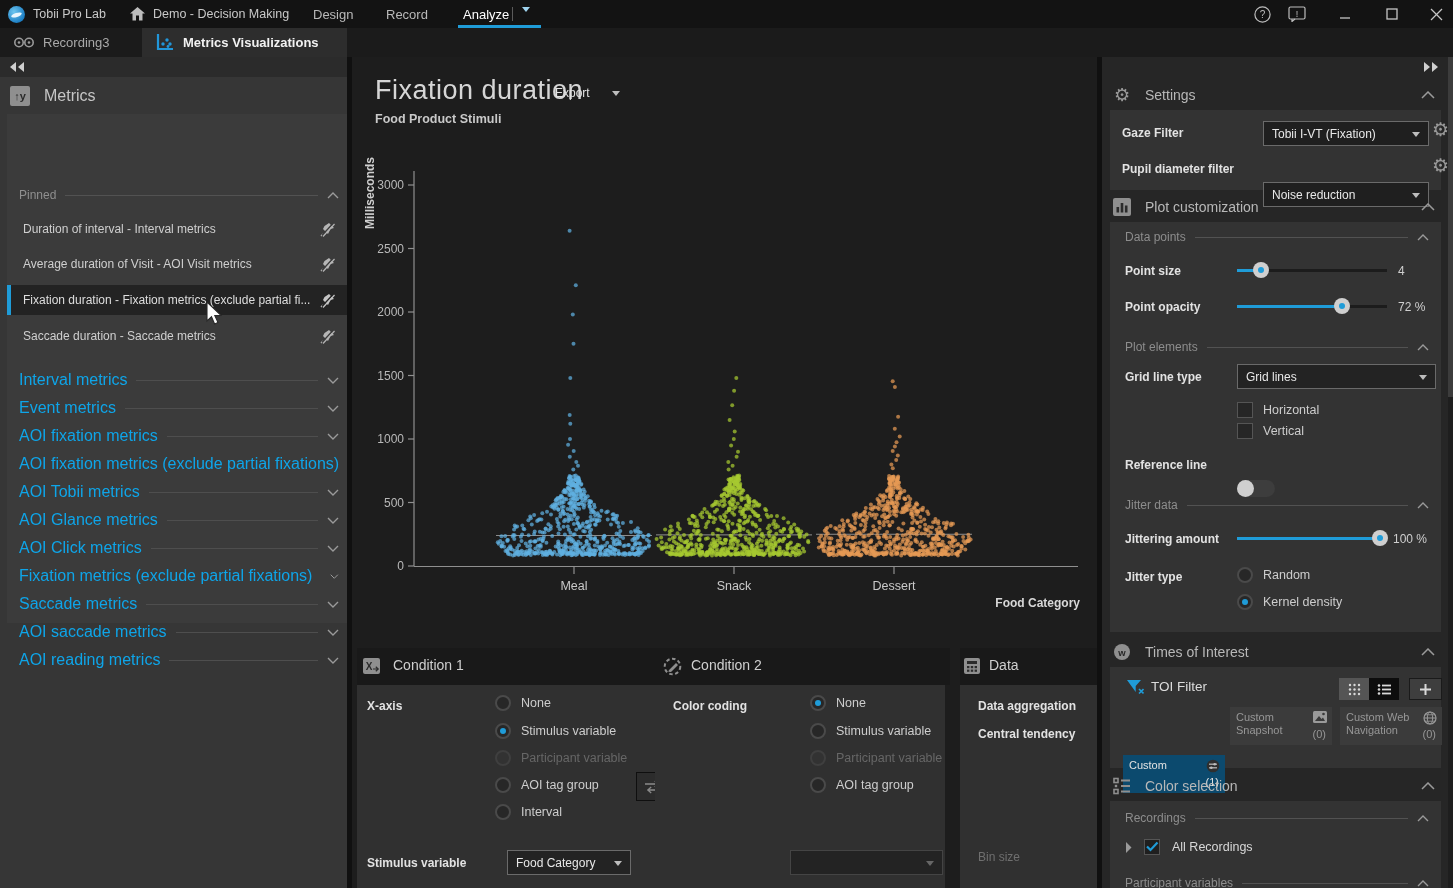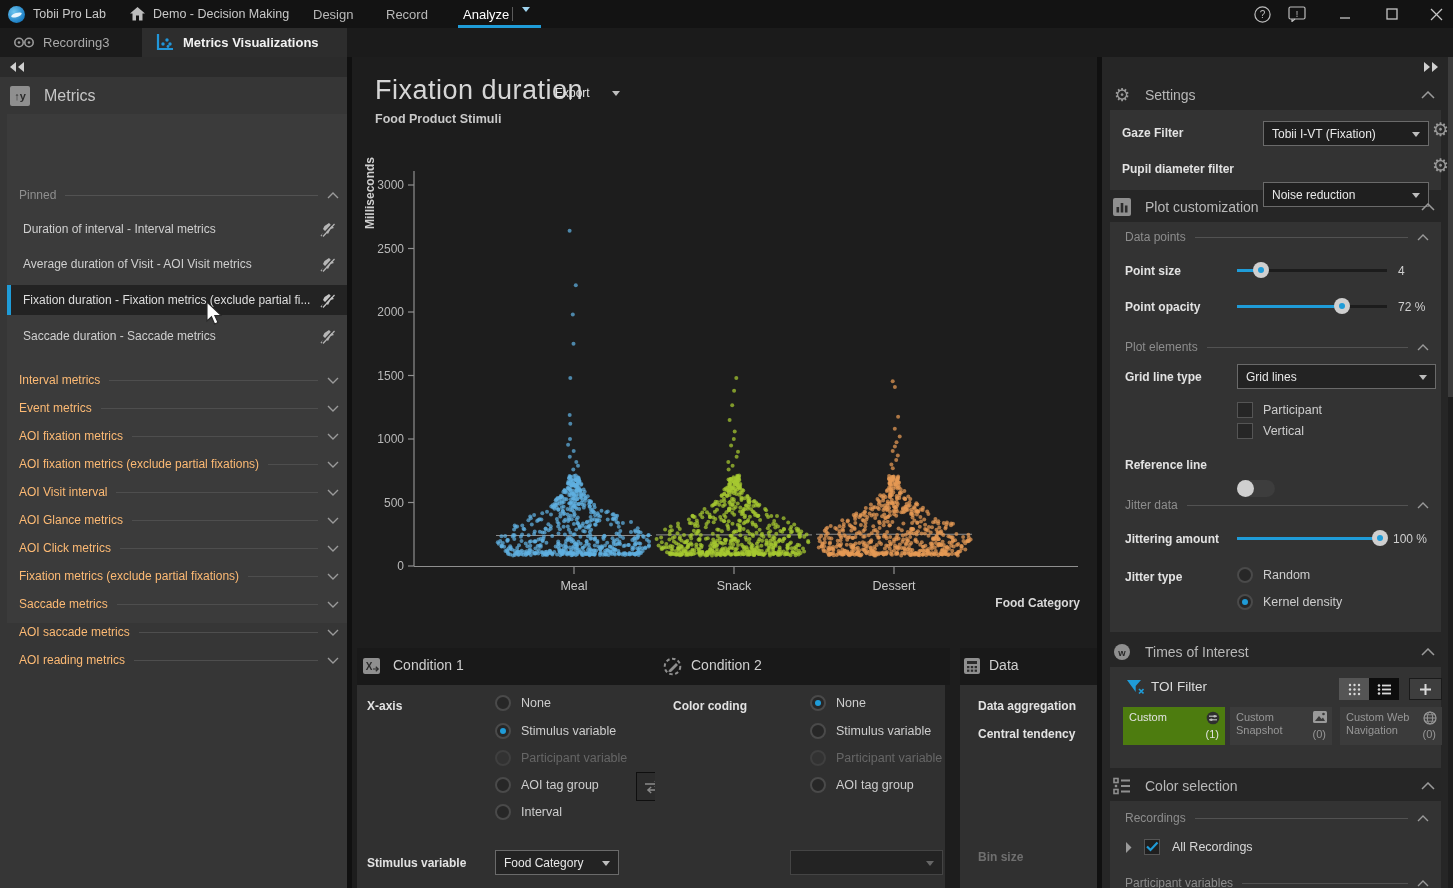--- a/index.html
+++ b/index.html
@@ -45,21 +45,21 @@
   .sect-hdr .txt { font-size:12px; color:#8f8f8f; white-space:nowrap; }
   .hline { flex:1; height:1px; background:#525252; margin:0 9px; }
   .pinned-item { position:absolute; left:0; right:0; height:28px; display:flex; align-items:center; }
   .pinned-item .lbl { margin-left:16px; font-size:12px; color:#cfcfcf; flex:1;
                       white-space:nowrap; overflow:hidden; }
   .pinned-item.selected { background:#232323; height:30px; }
   .pinned-item.selected::before { content:""; position:absolute; left:0; top:0; bottom:0;
                       width:4px; background:#1f9cd8; }
   .pin-ic { margin-right:12px; flex:0 0 auto; }
   .cat-row { position:absolute; left:12px; right:8px; height:16px; display:flex; align-items:center; }
-  .cat-row .lbl { font-size:12px; color:#fdba74; white-space:nowrap; }
+  .cat-row .lbl { font-size:16px; color:#0ea5e9; white-space:nowrap; }
 
   
   .main { left:352px; top:57px; width:745px; height:831px; background:#1d1d1d; }
   .chart-title { position:absolute; left:23px; top:18px; font-size:27px; font-weight:300;
                  color:#d6d6d6; letter-spacing:.5px; }
   .export-btn { position:absolute; left:203px; top:29px; display:flex; align-items:center; gap:22px;
                 font-size:12px; color:#e3e3e3; }
   .caret-down { width:0; height:0; border-left:4px solid transparent; border-right:4px solid transparent;
                 border-top:5px solid #bdbdbd; }
   .chart-subtitle { position:absolute; left:23px; top:55px; font-size:12.5px; font-weight:bold; color:#c9c9c9; }
@@ -101,21 +101,21 @@
                    background:#cfcfcf; }
   .slider .thumb::after { content:""; position:absolute; left:5px; top:5px; width:6px; height:6px;
                    border-radius:50%; background:#1f9cd8; }
   .val { font-size:12px; color:#cfcfcf; }
   .cb { width:16px; height:16px; background:#262626; border:1px solid #555; flex:0 0 auto; }
   .toggle { width:38px; height:17px; border-radius:9px; background:#3d3d3d; position:relative; }
   .toggle .knob { position:absolute; left:0; top:0; width:17px; height:17px; border-radius:50%;
                   background:#cfcfcf; }
   .toi-card { position:absolute; top:40px; width:102px; height:38px; background:#3b3b3b;
               padding:4px 6px; font-size:11px; color:#979797; line-height:13px; }
-  .toi-card.selected { background:#4d7c0f; color:#e2e2e2; }
+  .toi-card.selected { background:#0c4a6e; color:#e2e2e2;margin-top:48px; }
   .toi-card .cnt { position:absolute; right:6px; bottom:4px; }
   .toi-card .cicon { position:absolute; right:5px; top:4px; }
   .view-btn { position:absolute; top:11px; width:30px; height:22px; display:flex; align-items:center;
               justify-content:center; }
   .scrolltrack { left:1448px; top:57px; width:5px; height:831px; background:#1e1e1e; }
   .scrollthumb { position:absolute; left:0; width:5px; background:#3c3c3c; }
   svg { display:block; }
 </style>
 </head>
 <body>
@@ -282,21 +282,21 @@
             </svg>
           </div>
           <div class="cat-row" style="top: 342px;">
             <span class="lbl">AOI fixation metrics (exclude partial fixations)</span>
       <span class="hline" style="background:#4e4e4e;"></span>
       <svg width="12" height="7" viewBox="0 0 12 7">
         <polyline points="1,1 6,6 11,1" fill="none" stroke="#9a9a9a" stroke-width="1.4"></polyline>
             </svg>
           </div>
           <div class="cat-row" style="top: 370px;">
-            <span class="lbl">AOI Visit interval</span>
+            <span class="lbl">AOI Tobii metrics</span>
       <span class="hline" style="background:#4e4e4e;"></span>
       <svg width="12" height="7" viewBox="0 0 12 7">
         <polyline points="1,1 6,6 11,1" fill="none" stroke="#9a9a9a" stroke-width="1.4"></polyline>
             </svg>
           </div>
           <div class="cat-row" style="top: 398px;">
             <span class="lbl">AOI Glance metrics</span>
       <span class="hline" style="background:#4e4e4e;"></span>
       <svg width="12" height="7" viewBox="0 0 12 7">
         <polyline points="1,1 6,6 11,1" fill="none" stroke="#9a9a9a" stroke-width="1.4"></polyline>
@@ -2370,21 +2370,21 @@
         <rect x="3" y="8" width="2.4" height="2.2" fill="#2b2b2b"></rect>
           <rect x="6.8" y="8" width="2.4" height="2.2" fill="#2b2b2b"></rect>
           <rect x="10.6" y="8" width="2.4" height="2.2" fill="#2b2b2b"></rect>
         <rect x="3" y="11.6" width="2.4" height="2.2" fill="#2b2b2b"></rect>
           <rect x="6.8" y="11.6" width="2.4" height="2.2" fill="#2b2b2b"></rect>
           <rect x="10.6" y="11.6" width="2.4" height="2.2" fill="#2b2b2b"></rect>
       </svg>
       <span class="abs bp-title" style="left:29px; top:9px;">Data</span>
     </div>
 
-    <div class="bp-body" style="left:5px; top:628px; width:300px; height:203px;">
+    <div class="bp-body" style="left:5px; top:628px; width:300px; height:203px;padding-left:12px;">
       <span class="abs blabel" style="left:10px; top:14px;">X-axis</span>
       <div class="opt-row" style="left:138px; top:10px;">
         <span class="radio"></span>
         <span class="opt-lbl">None</span>
         </div>
       <div class="opt-row" style="left:138px; top:38px;">
         <span class="radio sel"></span>
         <span class="opt-lbl">Stimulus variable</span>
         </div>
       <div class="opt-row" style="left:138px; top:65px;">
@@ -2433,21 +2433,21 @@
         </div>
       <div class="dd dis abs" style="left:135px; top:165px; width:153px;">
         <span></span>
         <span class="caret-down" style="border-top-color:#666;"></span>
       </div>
     </div>
 
     <div class="bp-body" style="left:608px; top:628px; width:137px; height:203px;">
       <span class="abs blabel" style="left:18px; top:14px;">Data aggregation</span>
       <span class="abs blabel" style="left:18px; top:42px;">Central tendency</span>
-      <span class="abs blabel dim" style="left:18px; top:165px; font-weight:bold;">Bin size</span>
+      <span class="abs blabel dim" style="left:18px; top:165px; font-weight:normal;">Bin size</span>
     </div>
   </div>
 
   <div class="abs rsidebar">
 
     <svg class="abs" style="right:8px; top:4px;" width="18" height="12" viewBox="0 0 18 12">
       <path d="M10 1 L16 6 L10 11 Z" fill="#cfcfcf"></path>
         <path d="M2 1 L8 6 L2 11 Z" fill="#cfcfcf"></path>
     </svg>
 
@@ -2518,21 +2518,21 @@
           <polyline points="1,6 6,1 11,6" fill="none" stroke="#9a9a9a" stroke-width="1.4"></polyline>
           </svg>
       </div>
       <span class="abs blabel" style="left:15px; top:148px;">Grid line type</span>
       <div class="dd abs" style="left:127px; top:142px; width:199px;">
         <span>Grid lines</span>
         <span class="caret-down"></span>
       </div>
       <div class="opt-row" style="left:127px; top:180px;">
         <span class="cb"></span>
-        <span class="opt-lbl">Participant</span>
+        <span class="opt-lbl">Horizontal</span>
         </div>
       <div class="opt-row" style="left:127px; top:201px;">
         <span class="cb"></span>
         <span class="opt-lbl">Vertical</span>
         </div>
 
       <span class="abs blabel" style="left:15px; top:236px;">Reference line</span>
       <div class="toggle abs" style="left:127px; top:233px;">
         <div class="knob"></div>
         </div>

